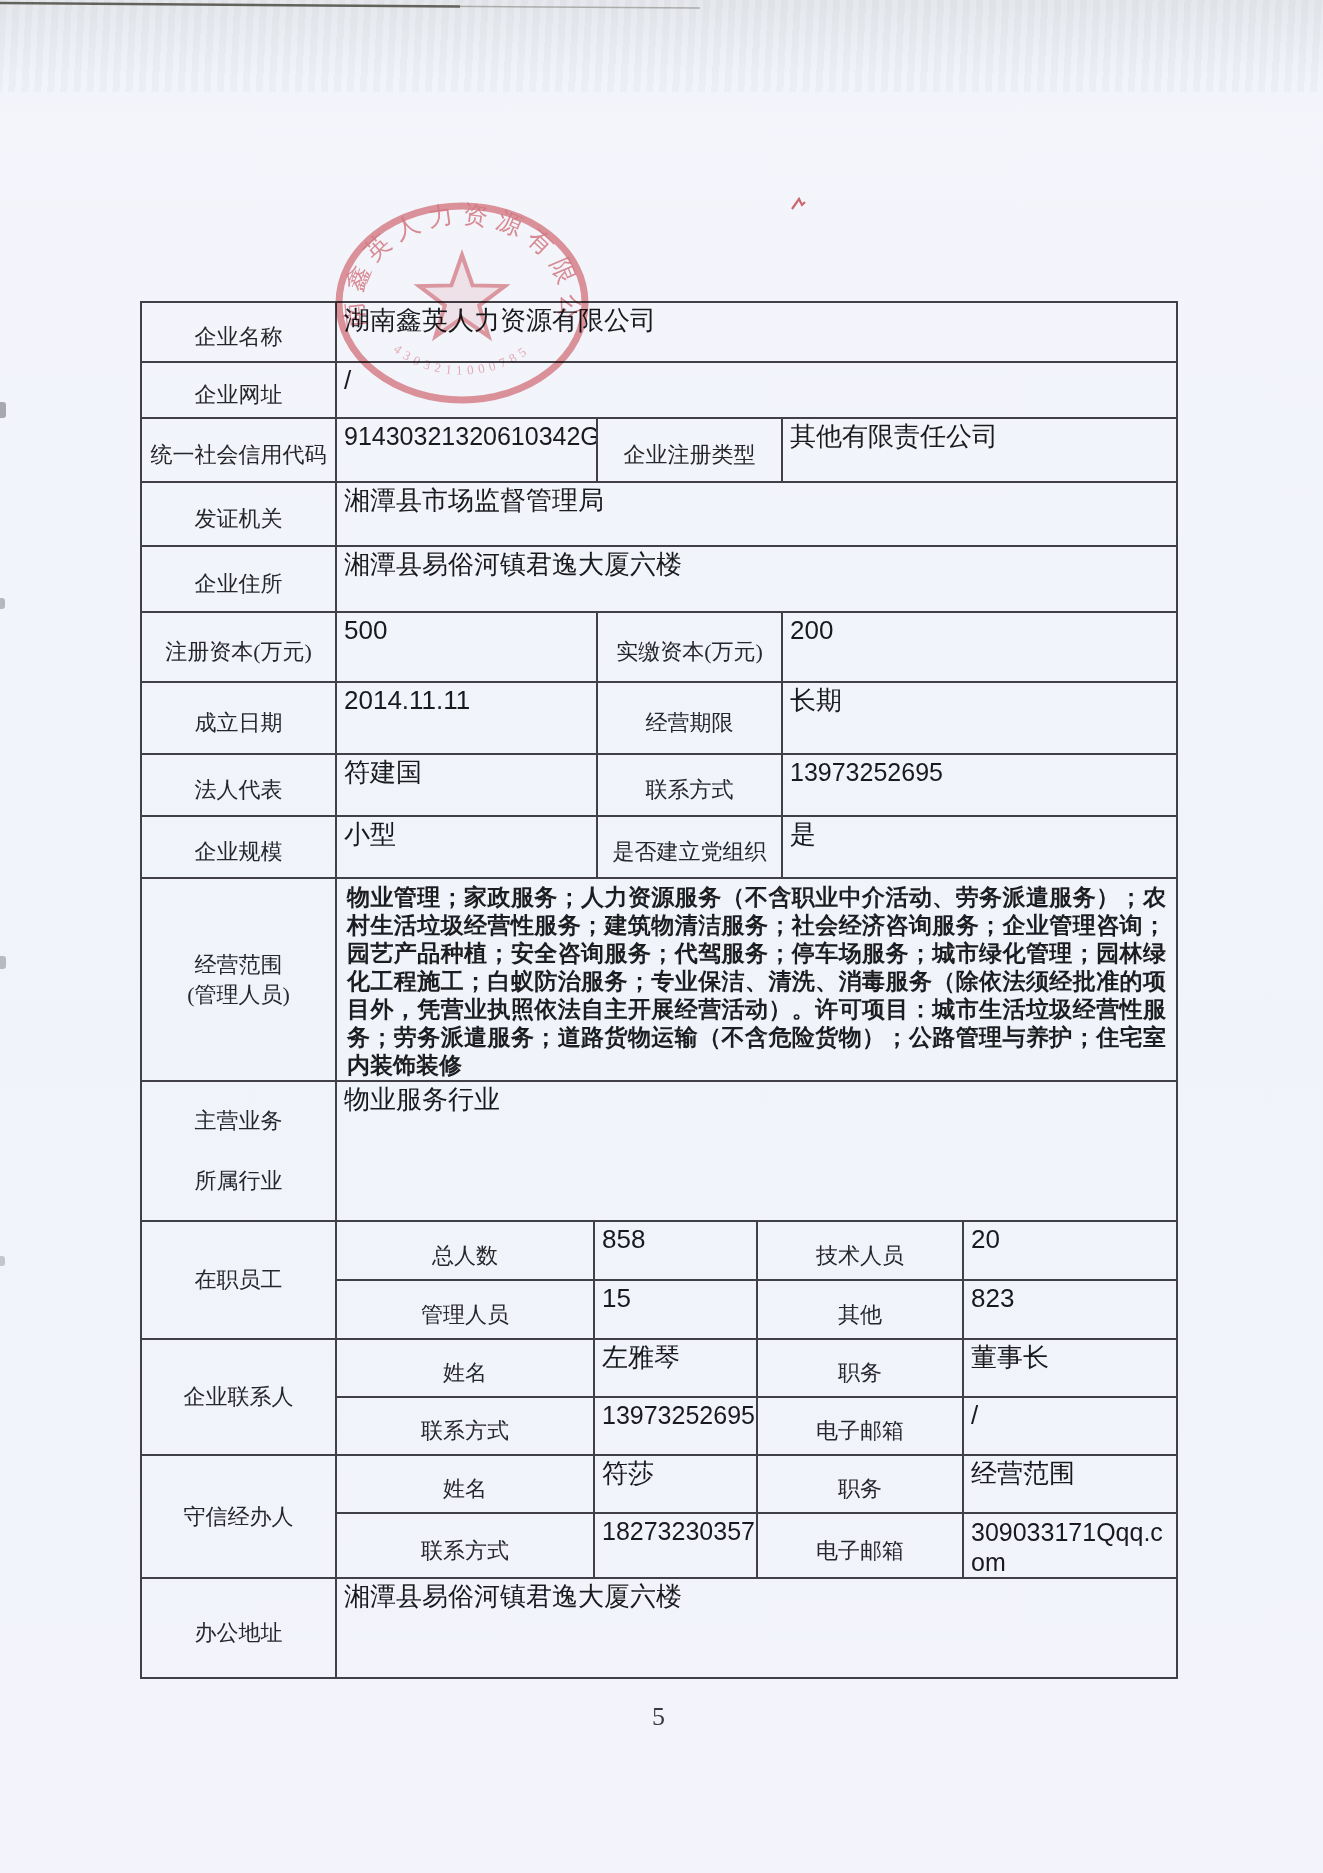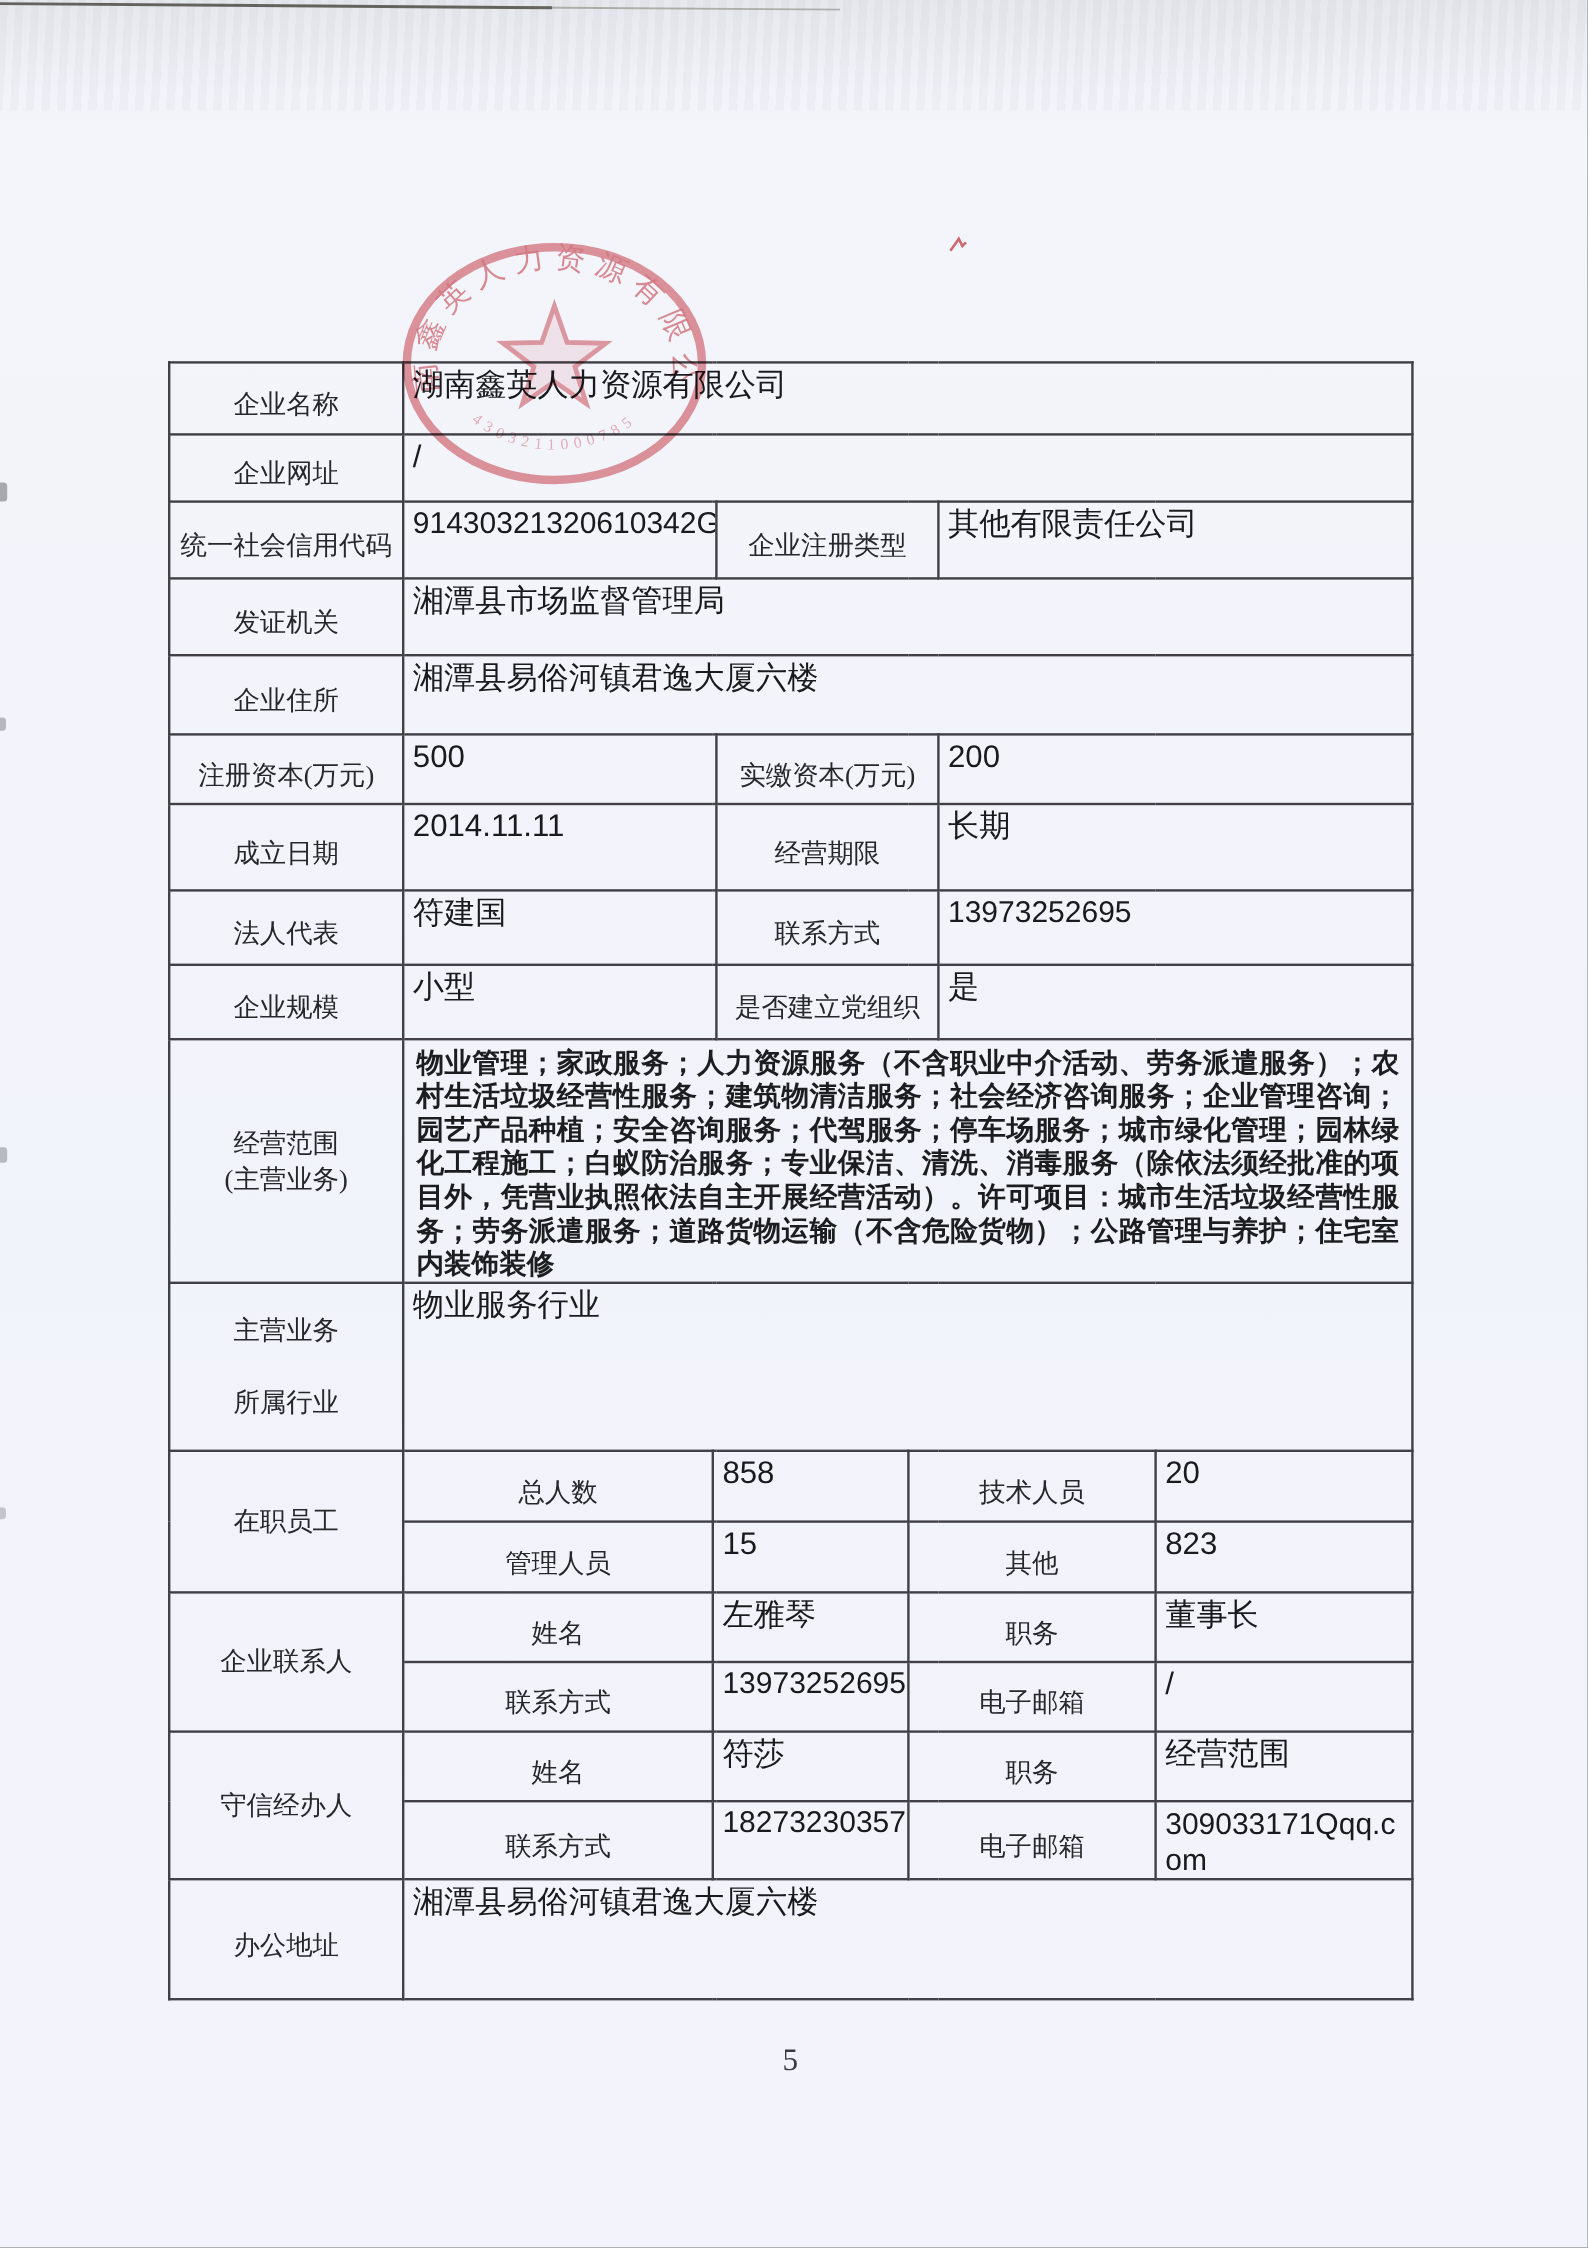--- a/index.html
+++ b/index.html
@@ -131,21 +131,21 @@
     <tr style="height:64px">
       <td class="lbl">发证机关</td>
       <td class="v" colspan="6">湘潭县市场监督管理局</td>
     </tr>
 
     <tr style="height:66px">
       <td class="lbl">企业住所</td>
       <td class="v" colspan="6">湘潭县易俗河镇君逸大厦六楼</td>
     </tr>
 
-    <tr style="height:58px">
+    <tr style="height:70px">
       <td class="lbl">注册资本(万元)</td>
       <td class="v" colspan="2">500</td>
       <td class="lbl" colspan="2">实缴资本(万元)</td>
       <td class="v" colspan="2">200</td>
     </tr>
 
     <tr style="height:72px">
       <td class="lbl">成立日期</td>
       <td class="v" colspan="2">2014.11.11</td>
       <td class="lbl" colspan="2">经营期限</td>
@@ -162,21 +162,21 @@
     <tr style="height:62px">
       <td class="lbl">企业规模</td>
       <td class="v" colspan="2">小型</td>
       <td class="lbl" colspan="2">是否建立党组织</td>
       <td class="v" colspan="2">是</td>
     </tr>
 
     <tr style="height:170px">
       <td class="lbl lbl-2line" style="padding-top:2px;">
         <div>经营范围</div>
-        <div>(主营业务)</div>
+        <div>(管理人员)</div>
       </td>
       <td class="v scope" colspan="6">物业管理；家政服务；人力资源服务（不含职业中介活动、劳务派遣服务）；农村生活垃圾经营性服务；建筑物清洁服务；社会经济咨询服务；企业管理咨询；园艺产品种植；安全咨询服务；代驾服务；停车场服务；城市绿化管理；园林绿化工程施工；白蚁防治服务；专业保洁、清洗、消毒服务（除依法须经批准的项目外，凭营业执照依法自主开展经营活动）。许可项目：城市生活垃圾经营性服务；劳务派遣服务；道路货物运输（不含危险货物）；公路管理与养护；住宅室内装饰装修</td>
     </tr>
 
     <tr style="height:140px">
       <td class="lbl lbl-gap" style="padding-top:2px;">
         <div>主营业务</div>
         <div>所属行业</div>
       </td>
       <td class="v" colspan="6">物业服务行业</td>

